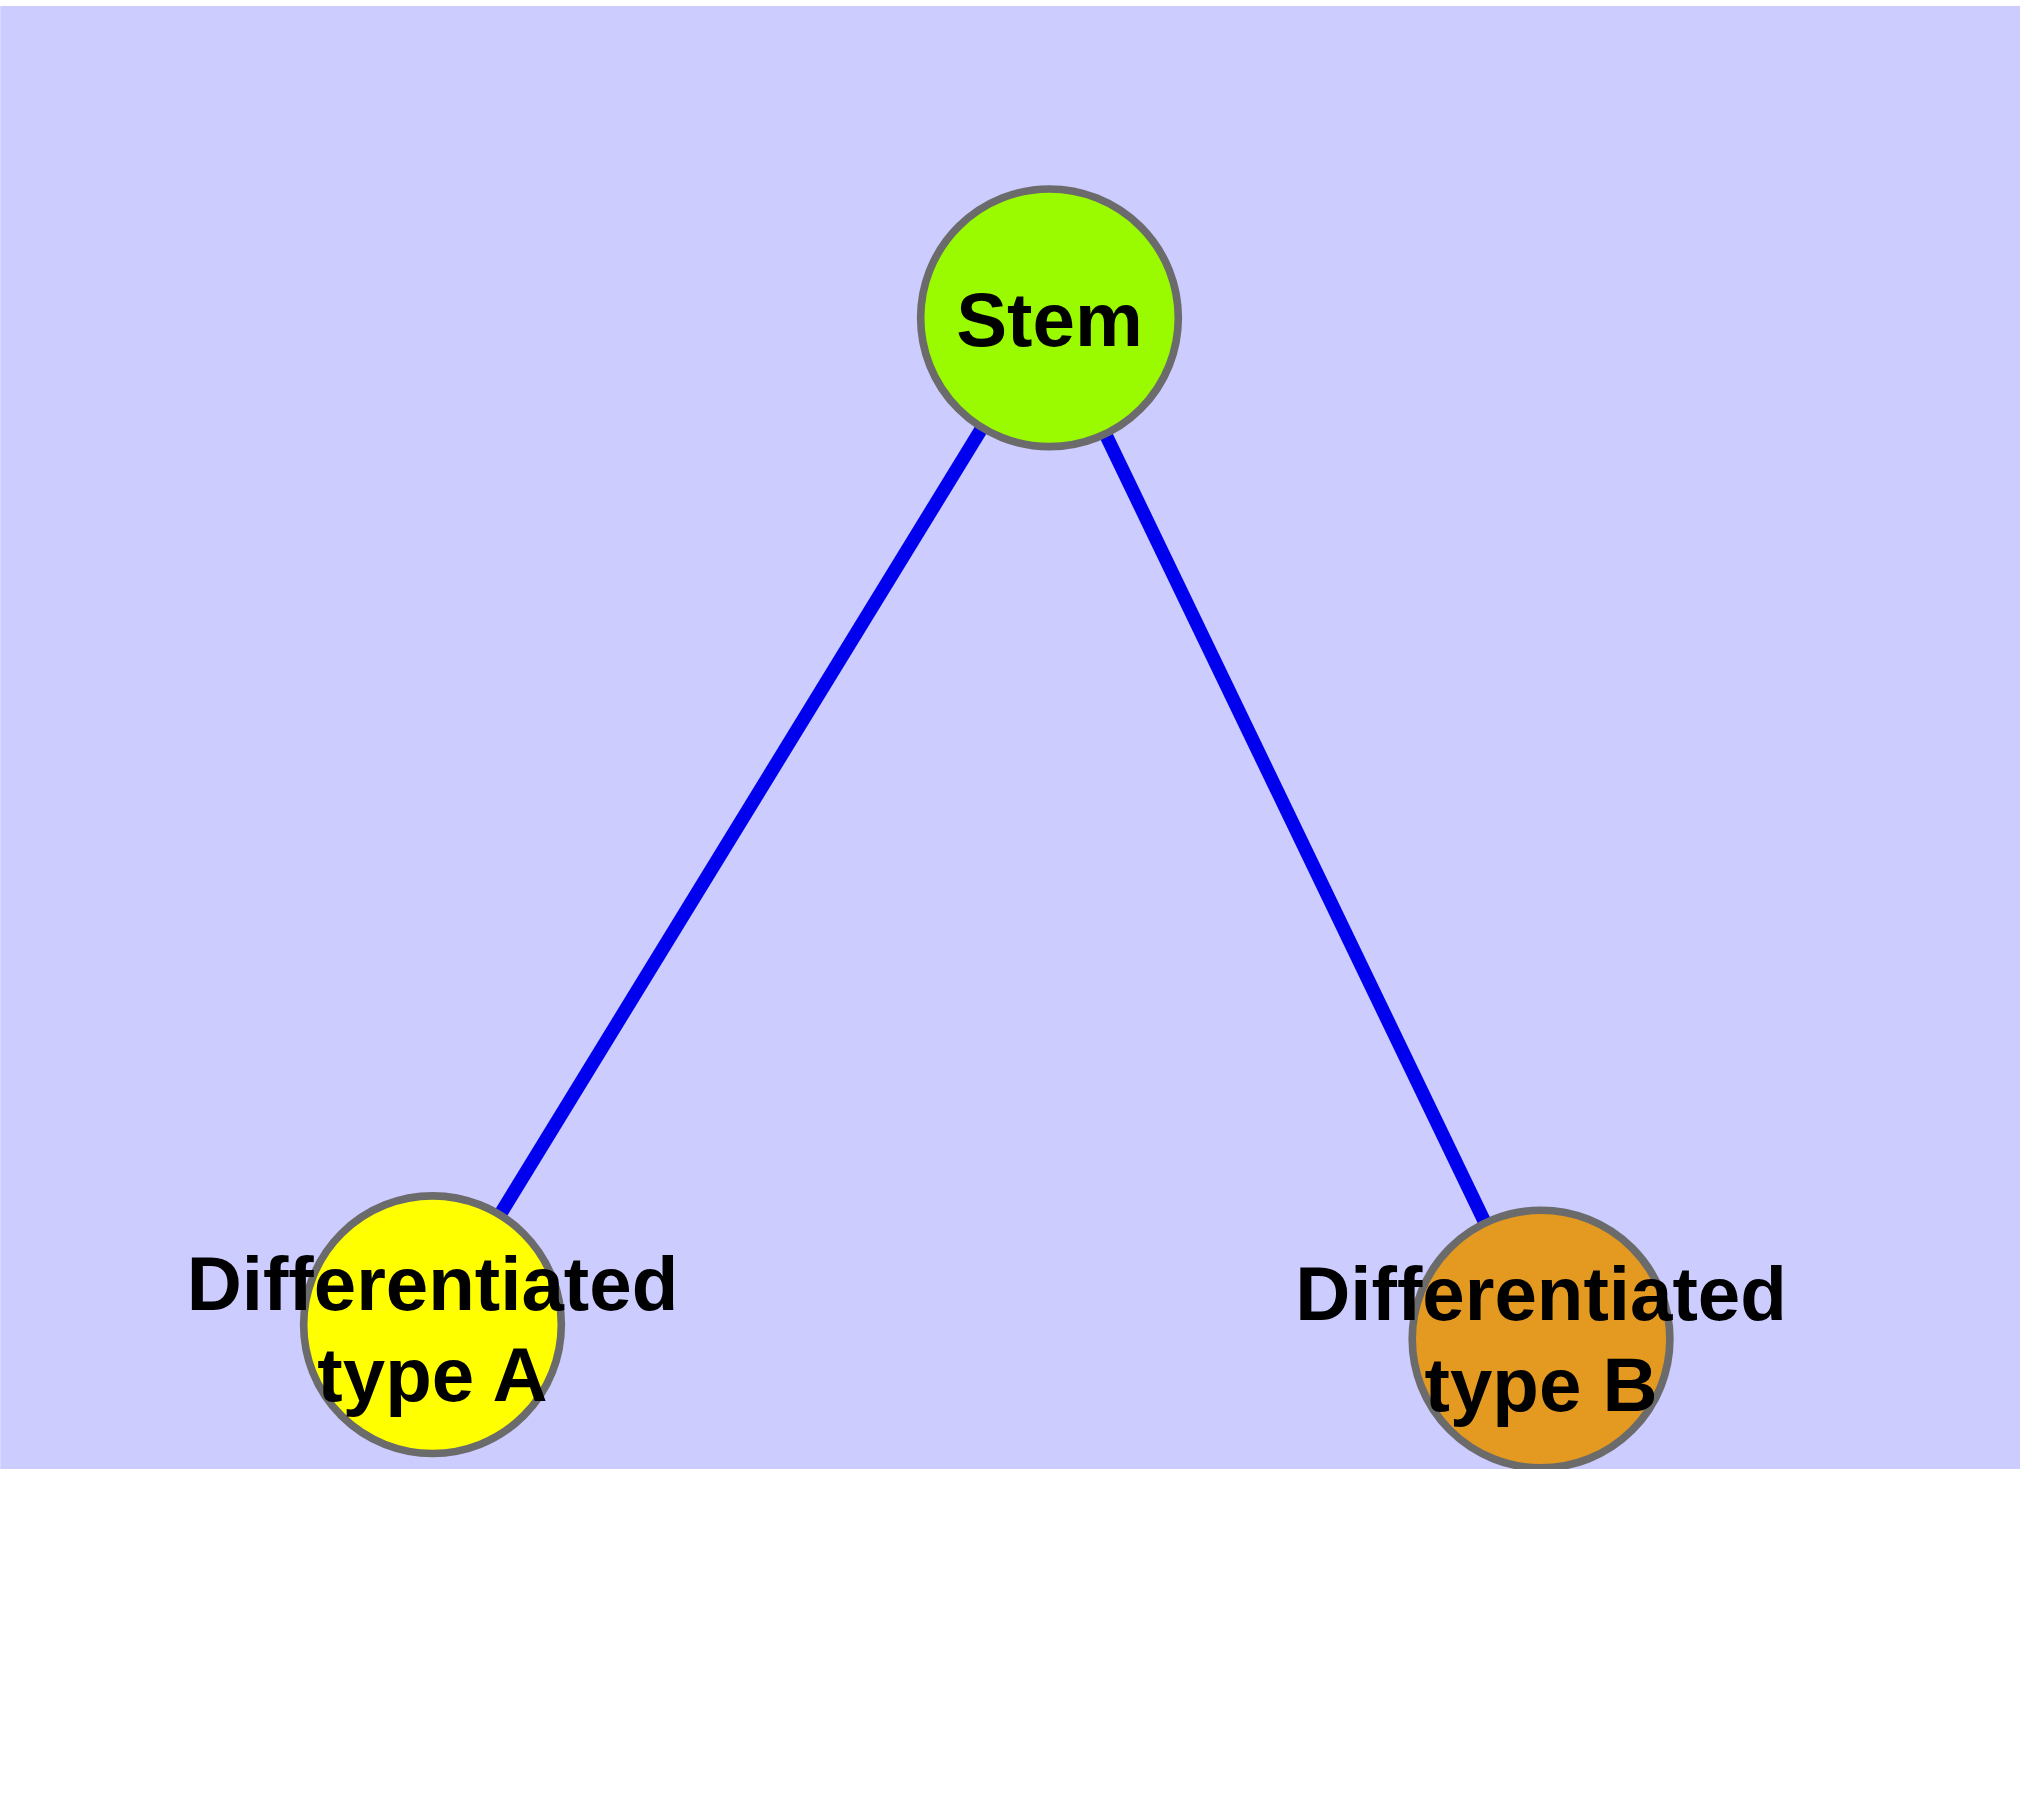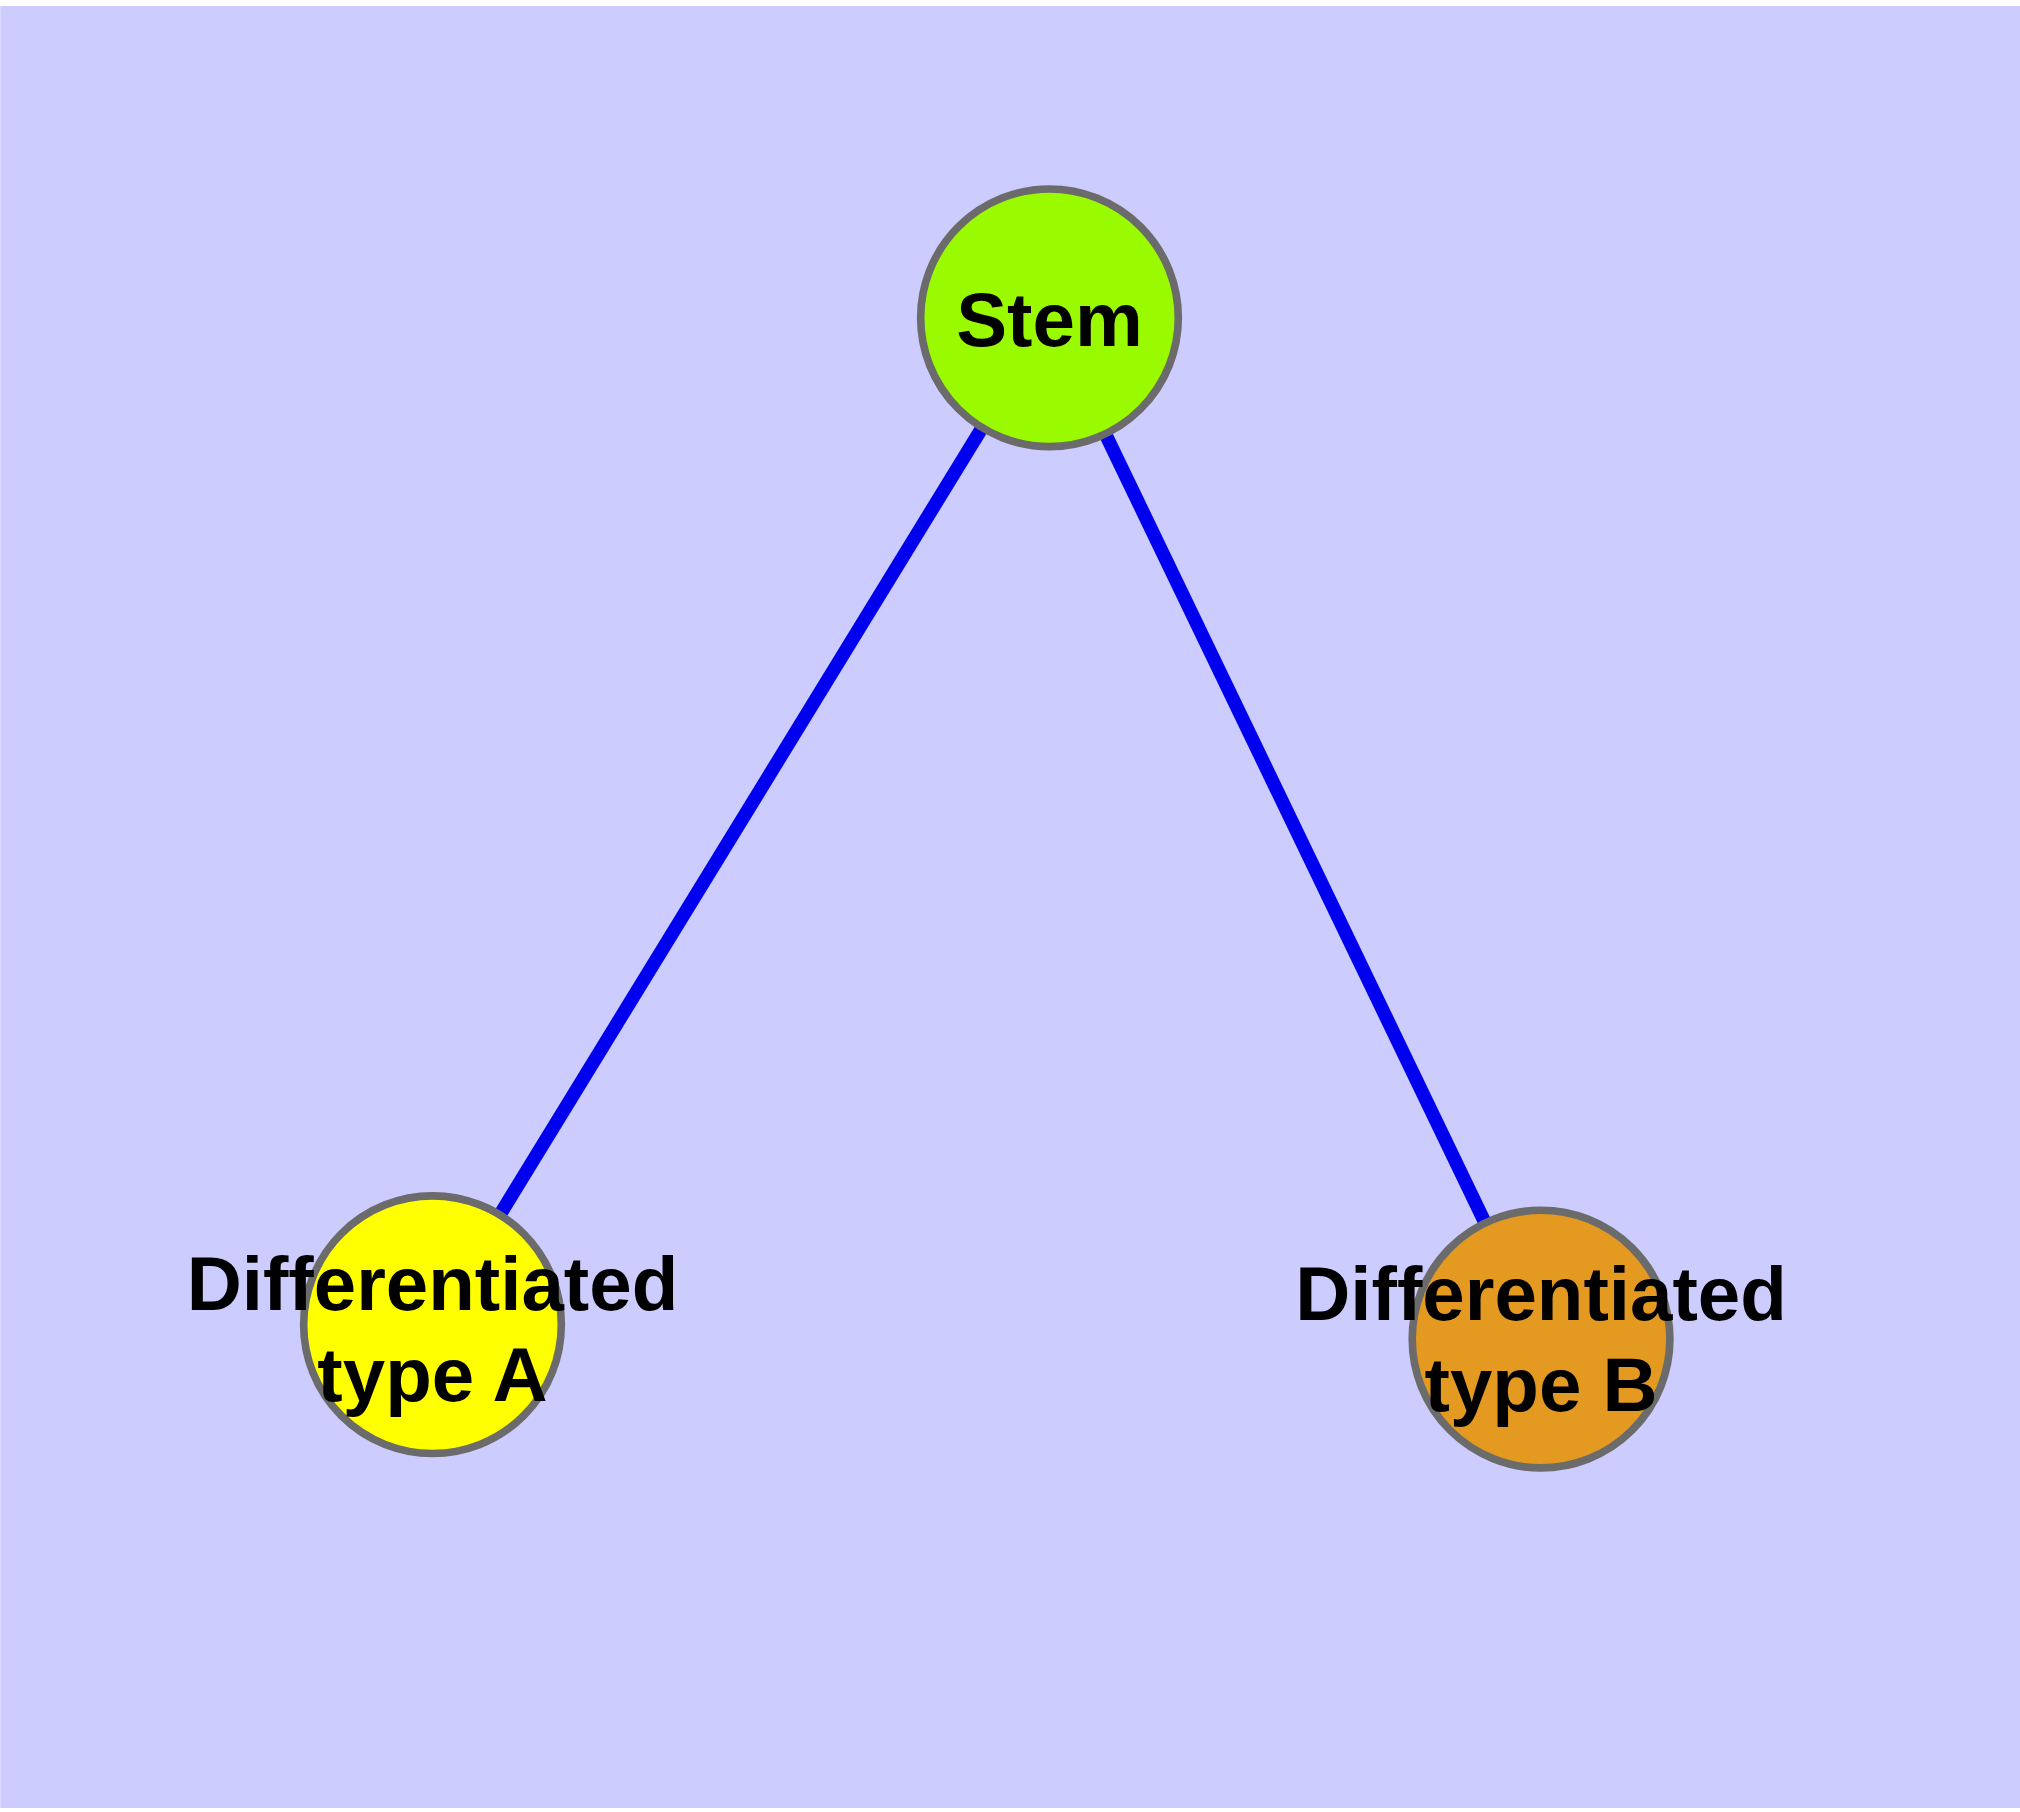--- a/index.html
+++ b/index.html
@@ -2,21 +2,21 @@
 <html style="font-size:13.6px"><head>
 <meta charset="utf-8">
 <style>
   html, body {
     margin: 0;
     padding: 0;
     background: #ffffff;
   }
   .stage {
     width: 2021px;
-    height: 1808px;
+    height: 1469px;
     position: relative;
     overflow: hidden;
     font-family: "Liberation Sans", sans-serif;
   }
   svg { display: block; }
   .node-label {
     font-family: "Liberation Sans", "DejaVu Sans", sans-serif;
     font-weight: bold;
     font-size: 90px;
     text-anchor: middle;

